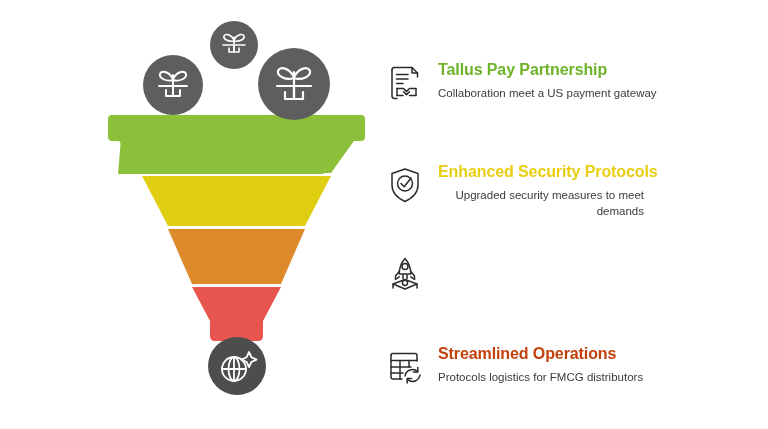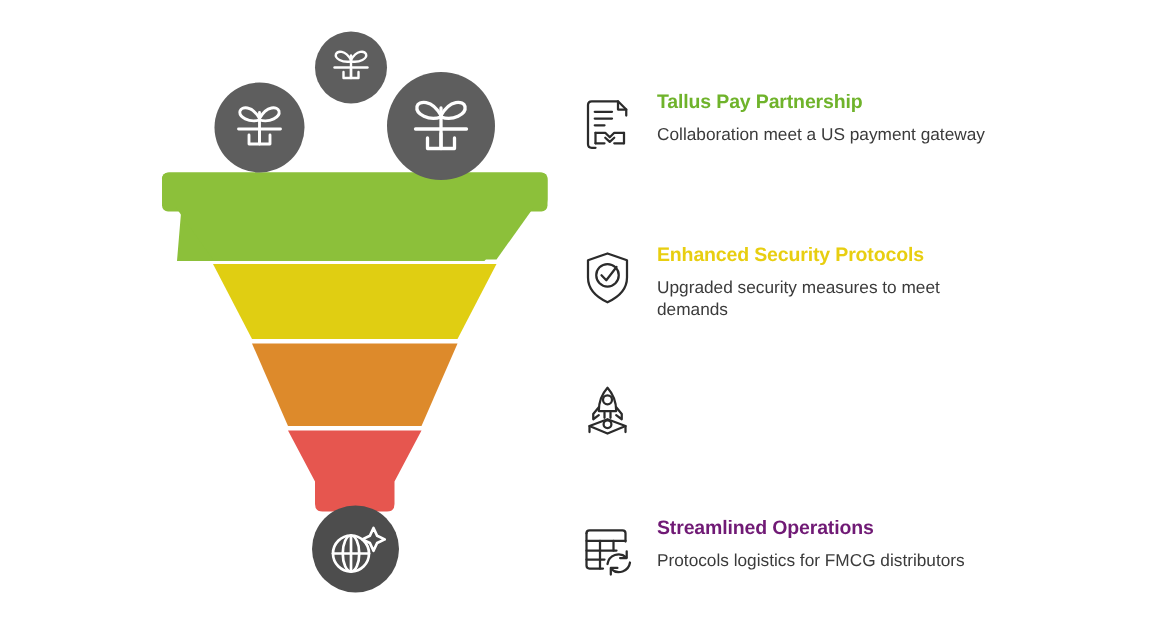--- a/index.html
+++ b/index.html
@@ -60,21 +60,21 @@
   .item-icon svg {
     display: block;
     width: 42px;
     height: 42px;
   }
   .item-text {
     margin-left: 12px;
     padding-top: 1px;
   }
   .item-title {
-    font-size: 13px;
+    font-size: 16px;
     font-weight: bold;
     line-height: 1.15;
     letter-spacing: -0.1px;
     white-space: nowrap;
   }
   .item-desc {
     font-size: 11.5px;
     color: #3b3b3b;
     line-height: 1.32;
     margin-top: 7px;
@@ -183,21 +183,21 @@
           <line x1="32" y1="26.5" x2="32" y2="33.5"></line>
           <path d="M19.5,29.8 L22.5,32.6 L25.5,29.8"></path>
         </svg>
       </div>
       <div class="item-text">
         <div class="item-title" style="color:#6FB32B;">Tallus Pay Partnership</div>
         <div class="item-desc">Collaboration meet a US payment gateway</div>
       </div>
     </div>
 
-    <div class="item-row" style="top:162px;">
+    <div class="item-row" style="top:162px;text-align:right;">
       <div class="item-icon">
         <svg viewBox="0 0 42 42" stroke="#2b2b2b" stroke-width="1.5" fill="none" stroke-linecap="round" stroke-linejoin="round">
           <path d="M21,5 L34,9.5 L34,21 Q34,31.5 21,37.5 Q8,31.5 8,21 L8,9.5 Z"></path>
           <circle cx="21" cy="19.5" r="7.5"></circle>
           <path d="M17,19.5 L20.2,22.8 L27,14"></path>
         </svg>
       </div>
       <div class="item-text">
         <div class="item-title" style="color:#E8CE10;">Enhanced Security Protocols</div>
         <div class="item-desc" style="max-width:206px;">Upgraded security measures to meet demands</div>
@@ -229,19 +229,19 @@
           <line x1="7" y1="27" x2="19" y2="27"></line>
           <line x1="16" y1="14.5" x2="16" y2="33"></line>
           <line x1="25" y1="14.5" x2="25" y2="21"></line>
           <path d="M21,30 A7.5,7.5 0 0 1 33.5,25.6"></path>
           <path d="M36,29 A7.5,7.5 0 0 1 23.5,33.4"></path>
           <path d="M33.8,21.5 L33.8,26 L29.4,26"></path>
           <path d="M23.2,37 L23.2,32.6 L27.6,32.6"></path>
         </svg>
       </div>
       <div class="item-text">
-        <div class="item-title" style="color:#701a75;">Streamlined Operations</div>
+        <div class="item-title" style="color:#c2410c;">Streamlined Operations</div>
         <div class="item-desc">Protocols logistics for FMCG distributors</div>
       </div>
     </div>
 
   </div>
 </div>
 
 </body></html>

